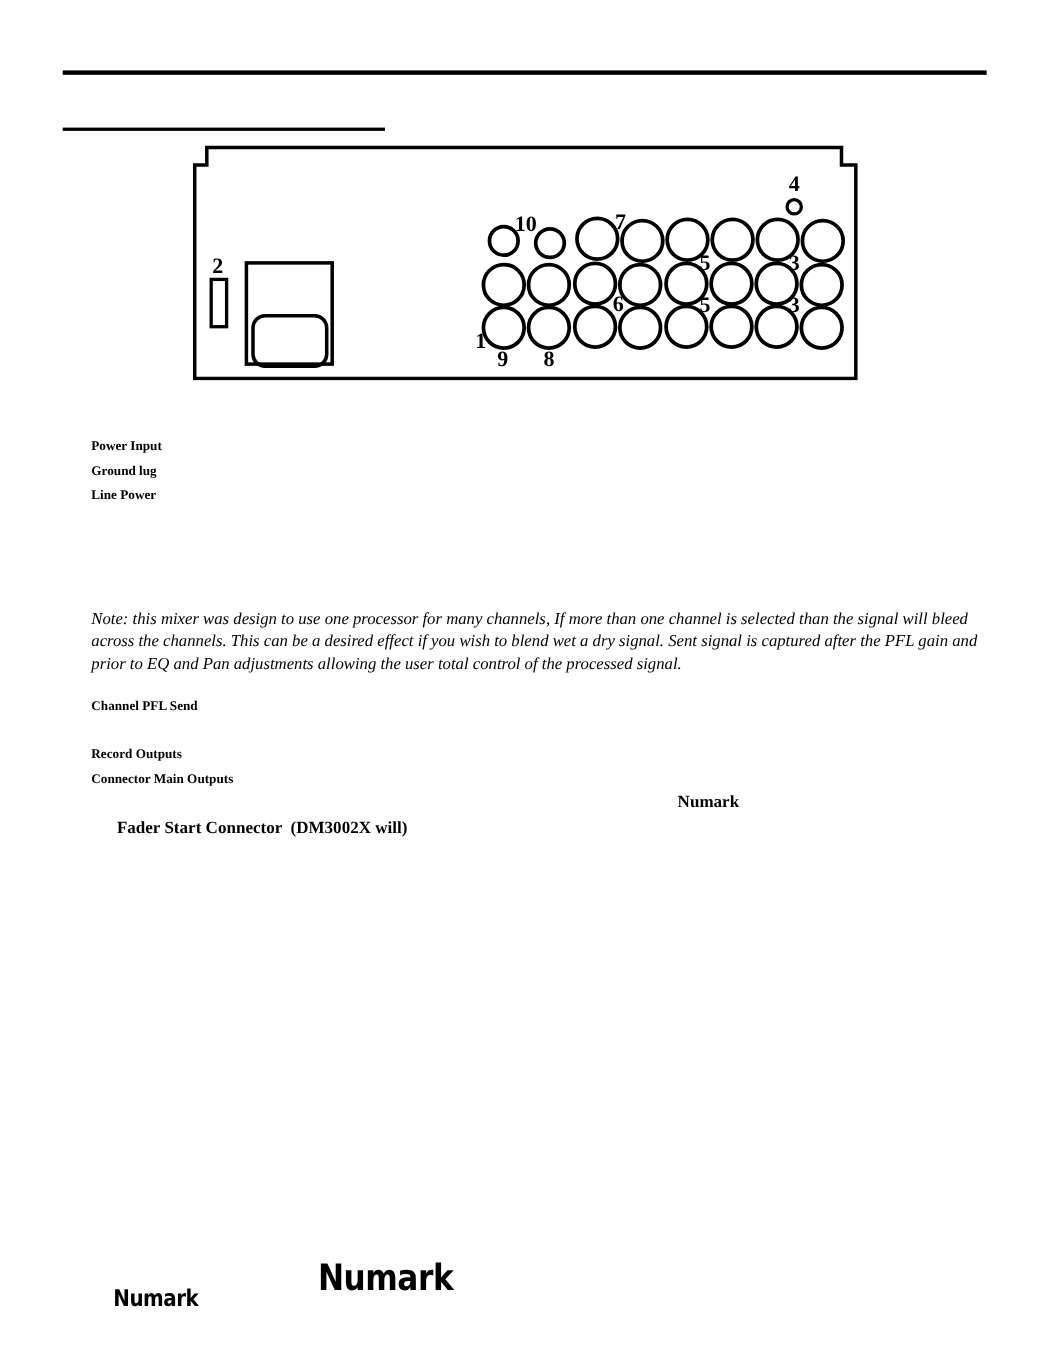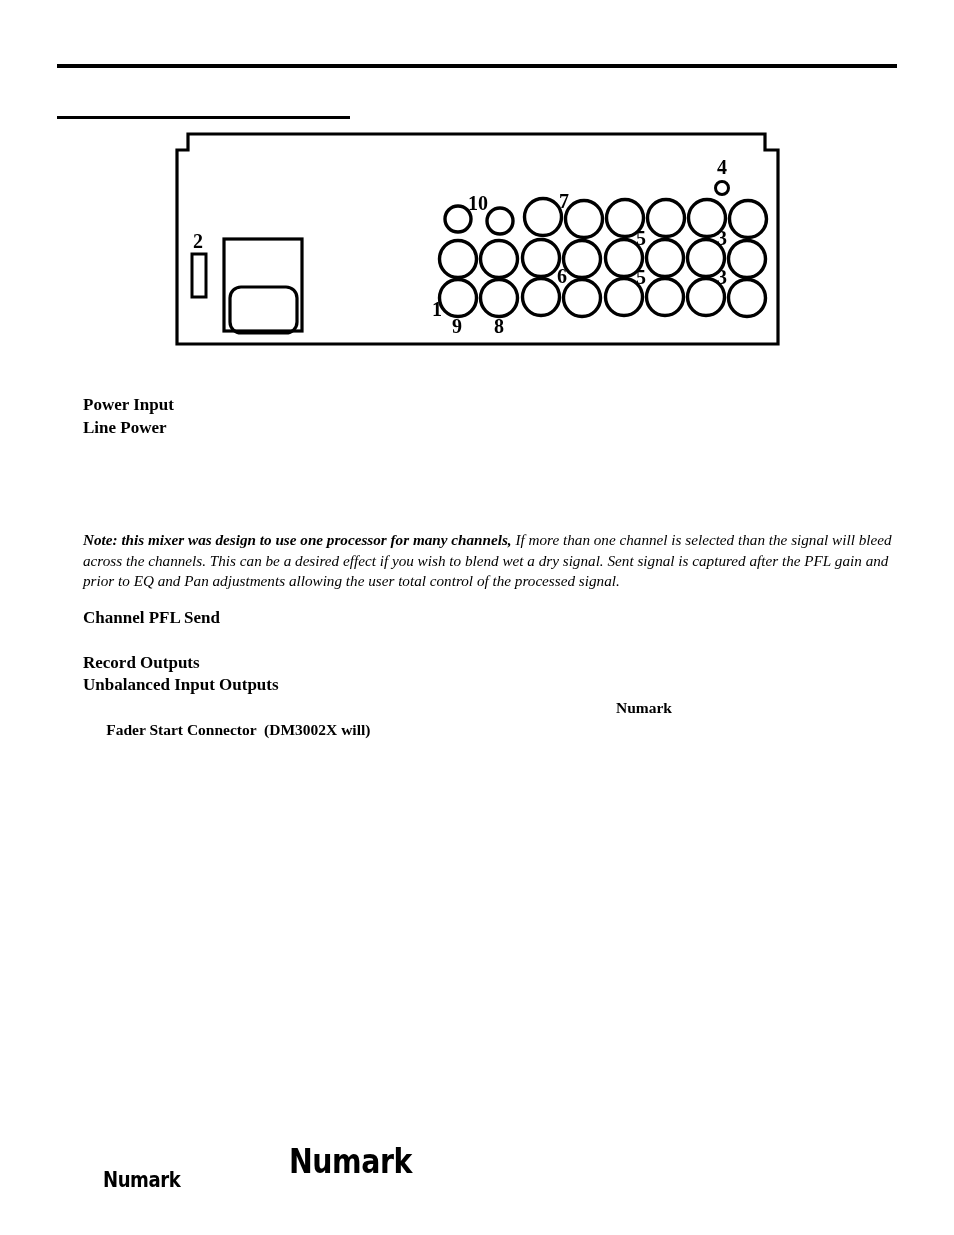--- a/index.html
+++ b/index.html
@@ -52,35 +52,35 @@
 
   
   .body-text {
     position: absolute;
     left: 83px;
     top: 394px;
     width: 812px;
   }
   .lbl {
     font-weight: bold;
-    font-size: 17px;
+    font-size: 12px;
     line-height: 22.6px;
     white-space: pre;
   }
   .gap-sm { height: 22px; }
   .gap-md { height: 38px; }
 
   .note {
     font-size: 15.2px;
     line-height: 20.5px;
     font-style: italic;
     text-align: left;
   }
   .note b {
-    font-weight: bold;
+    font-weight: normal;
     font-style: italic;
   }
 
   .row-split {
     position: relative;
     font-weight: bold;
     font-size: 15.5px;
     line-height: 22.6px;
     white-space: pre;
   }
@@ -174,35 +174,36 @@
         <text x="324" y="202" text-anchor="middle">8</text>
         <text x="282" y="202" text-anchor="middle">9</text>
         <text x="303" y="79" text-anchor="middle">10</text>
       </g>
     </svg>
   </div>
 
   <div class="body-text">
 
     <div class="lbl">Power Input</div>
+    <div class="lbl">Ground lug</div>
     <div class="lbl">Line Power</div>
 
     <div class="gap-md"></div>
 
 
     <div class="gap-md"></div>
 
     <p class="note"><b>Note: this mixer was design to use one processor for many channels,</b><span> If more than one channel is selected than the signal will bleed across the channels.  This can be a desired effect if you wish to blend wet a dry signal.  Sent signal is captured after the PFL gain and prior to EQ and Pan adjustments allowing the user total control of the processed signal.</span></p>
 
     <div class="lbl">Channel PFL Send</div>
 
     <div class="gap-sm"></div>
 
     <div class="lbl">Record Outputs</div>
-    <div class="lbl">Unbalanced Input Outputs</div>
+    <div class="lbl">Connector Main Outputs</div>
 
     <div class="row-split">
       <span>Fader Start Connector  (DM3002X will)</span><span class="right">Numark</span>
     </div>
 
   </div>
 
   <div class="logo logo-big">Numark</div>
   <div class="logo logo-small">Numark</div>
 

